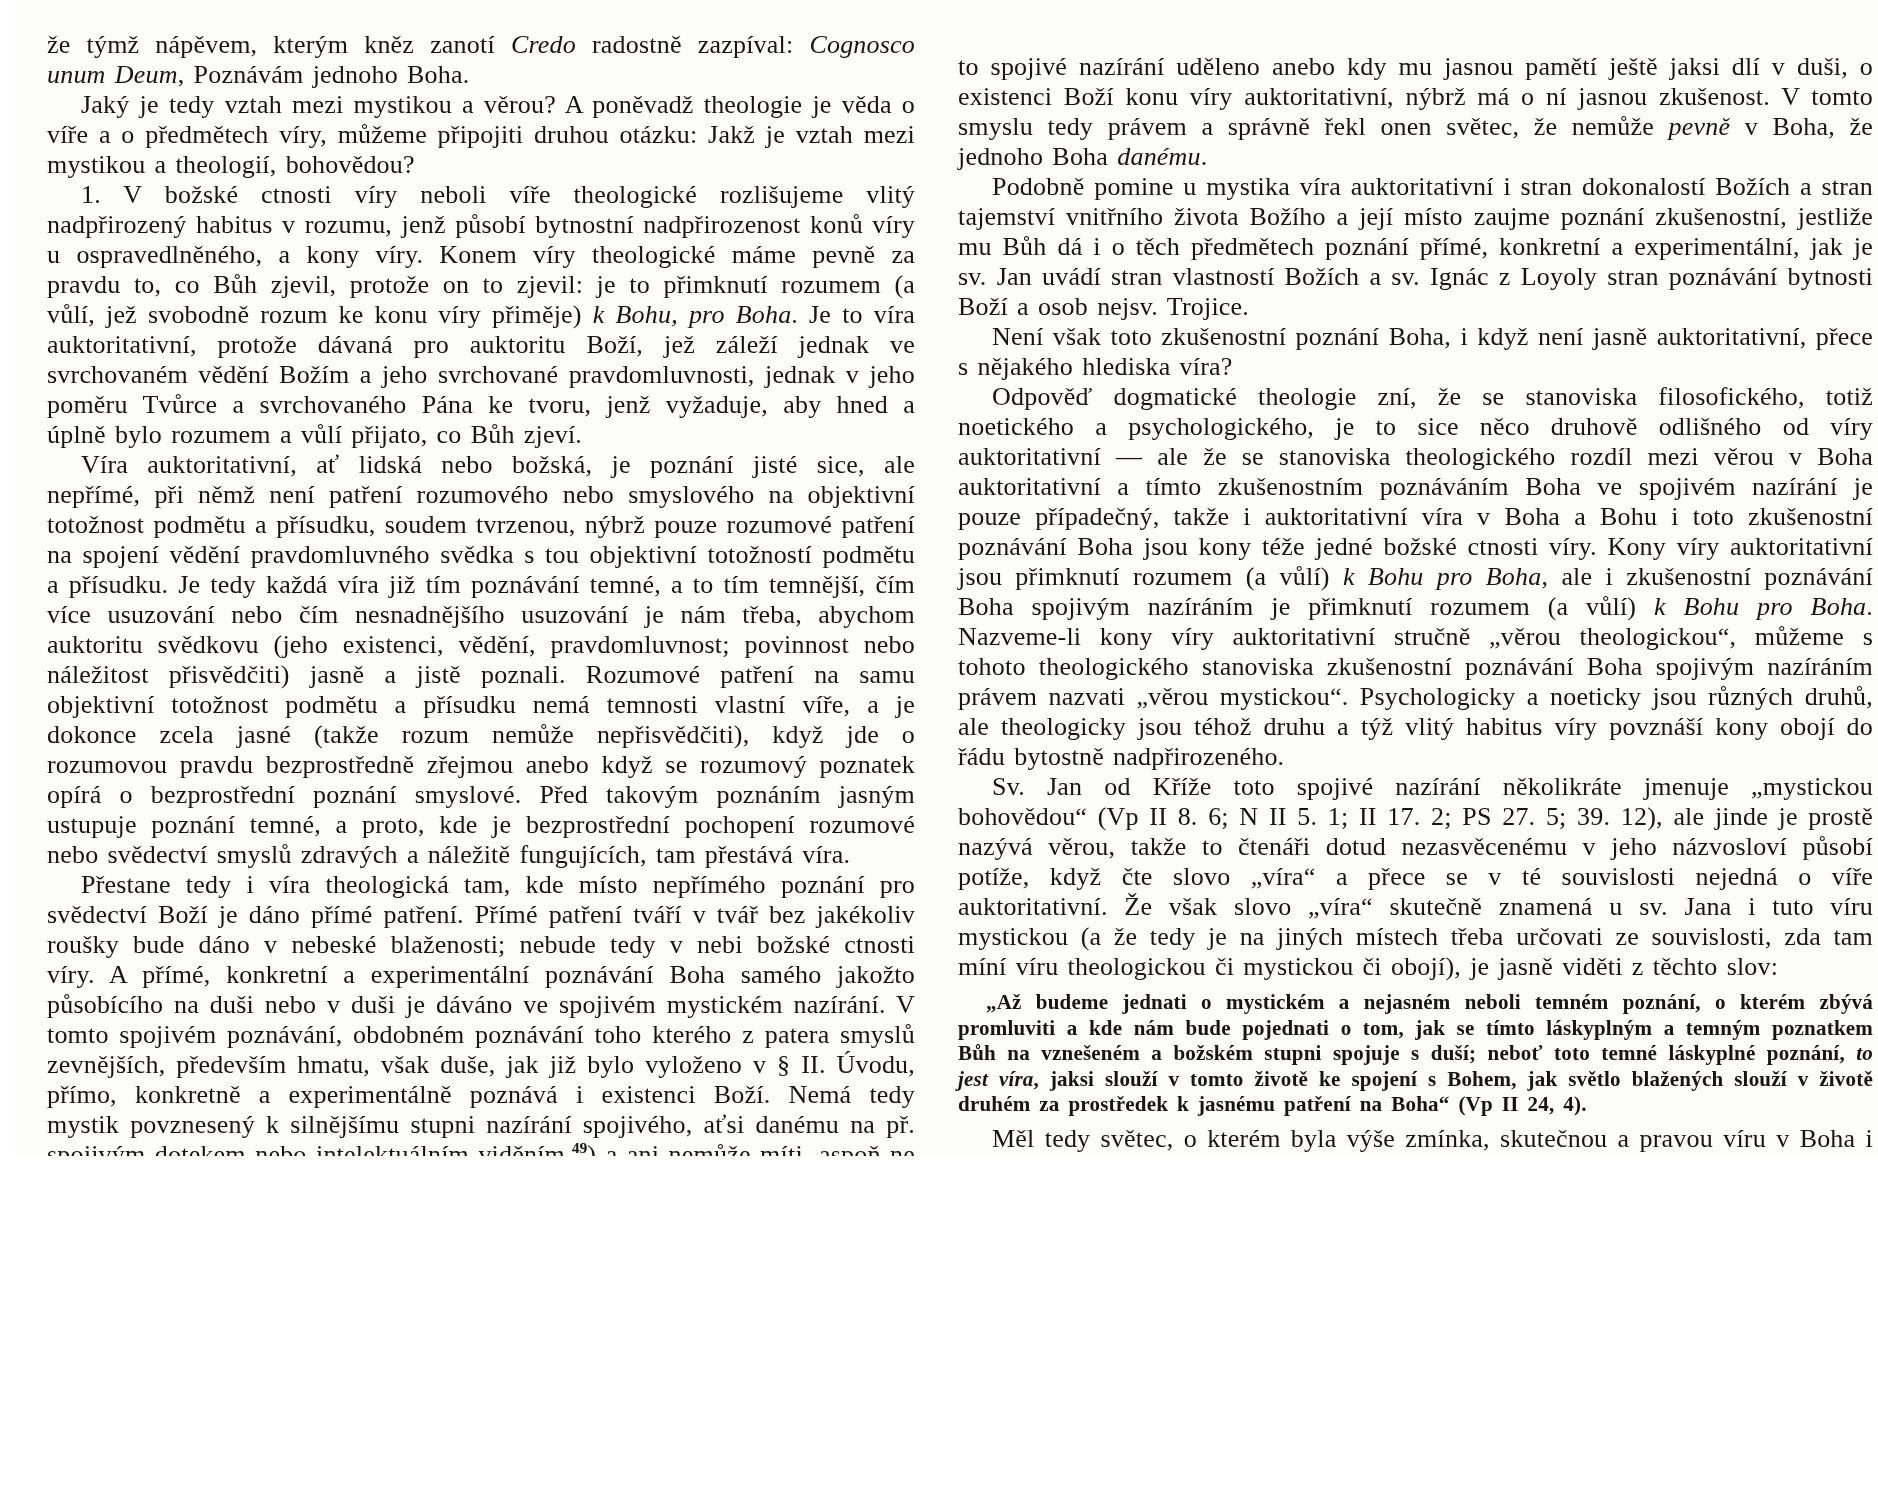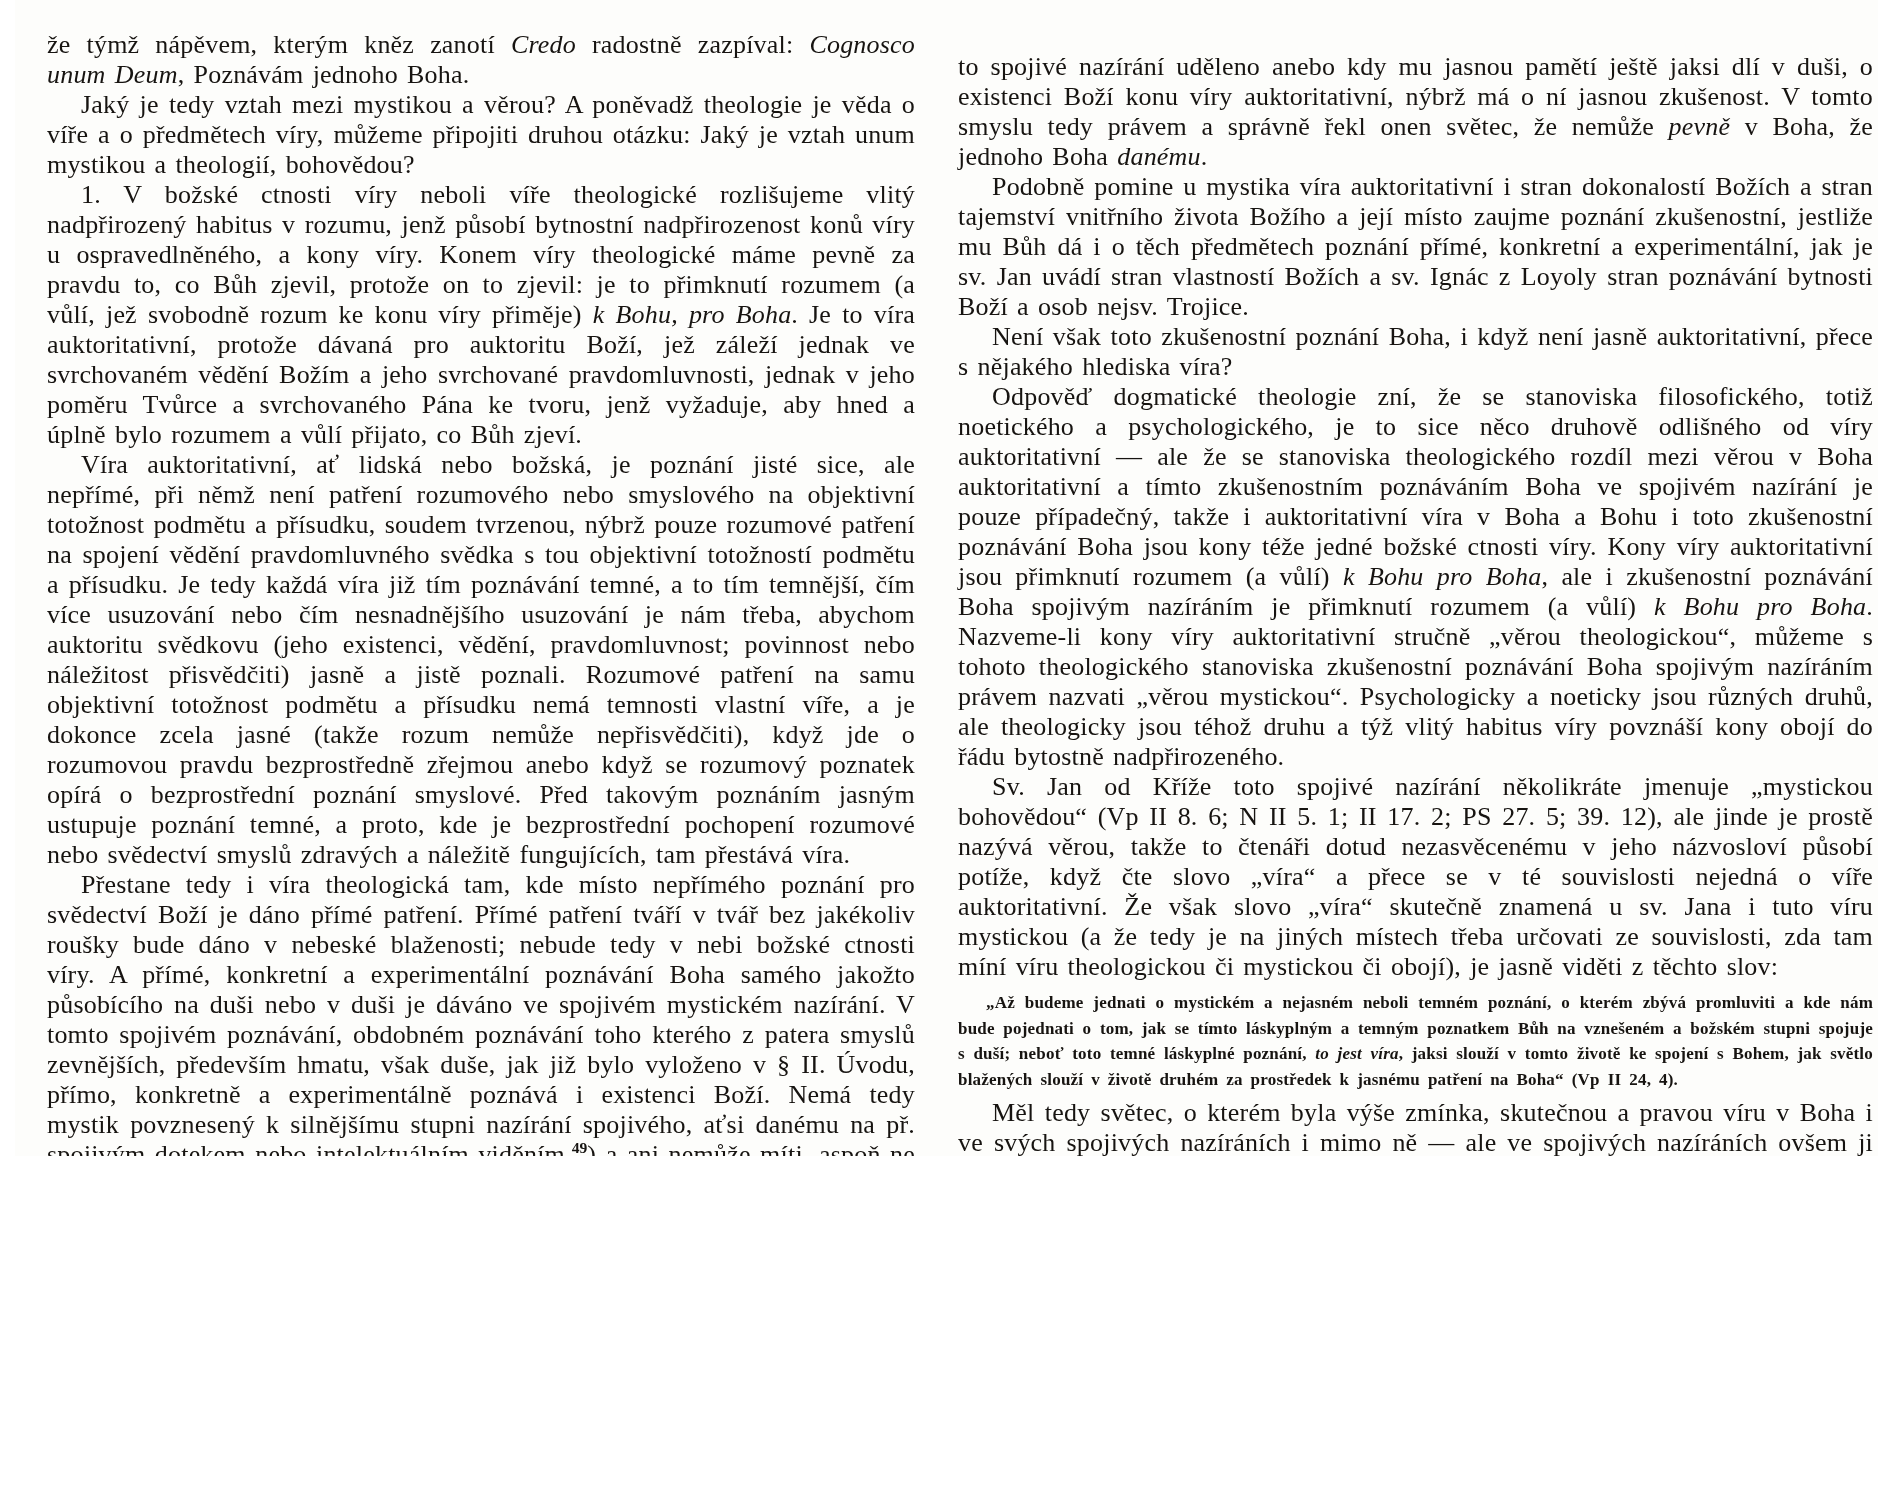--- a/index.html
+++ b/index.html
@@ -21,21 +21,21 @@
     margin: 0;
     text-align: justify;
     font-size: 26px;
     line-height: 30px;
     letter-spacing: 0.2px;
     word-spacing: 2.5px;
   }
   .page p.indent { text-indent: 34px; }
 
   .page p.quote {
-    font-size: 17px;
+    font-size: 21px;
     line-height: 25.5px;
     font-weight: bold;
     text-indent: 28px;
     word-spacing: 3.5px;
     margin-top: 8px;
     margin-bottom: 6px;
   }
   .page p.footnote {
     font-size: 20px;
     line-height: 26px;
@@ -62,21 +62,21 @@
   .pagenum-left  { left: 845px; top: 1389px; font-style: italic; }
   .pagenum-right { left: 962px; top: 1428px; }
 </style>
 </head>
 <body>
 
 <div class="spread">
   <section class="page page-left">
     <div class="text-col">
         <p class="para"><span>že týmž nápěvem, kterým kněz zanotí </span><i>Credo</i><span> radostně zazpíval: </span><i>Cognosco unum Deum</i><span>, Poznávám jednoho Boha.</span></p>
-        <p class="para indent"><span>Jaký je tedy vztah mezi mystikou a věrou? A poněvadž theologie je věda o víře a o předmětech víry, můžeme připojiti druhou otázku: Jaký je vztah unum mystikou a theologií, bohovědou?</span></p>
+        <p class="para indent"><span>Jaký je tedy vztah mezi mystikou a věrou? A poněvadž theologie je věda o víře a o předmětech víry, můžeme připojiti druhou otázku: Jakž je vztah mezi mystikou a theologií, bohovědou?</span></p>
         <p class="para indent"><span>1. V božské ctnosti víry neboli víře theologické rozlišujeme vlitý nadpřirozený habitus v rozumu, jenž působí bytnostní nadpřirozenost konů víry u ospravedlněného, a kony víry. Konem víry theologické máme pevně za pravdu to, co Bůh zjevil, protože on to zjevil: je to přimknutí rozumem (a vůlí, jež svobodně rozum ke konu víry přiměje) </span><i>k Bohu, pro Boha</i><span>. Je to víra auktoritativní, protože dávaná pro auktoritu Boží, jež záleží jednak ve svrchovaném vědění Božím a jeho svrchované pravdomluvnosti, jednak v jeho poměru Tvůrce a svrchovaného Pána ke tvoru, jenž vyžaduje, aby hned a úplně bylo rozumem a vůlí přijato, co Bůh zjeví.</span></p>
         <p class="para indent"><span>Víra auktoritativní, ať lidská nebo božská, je poznání jisté sice, ale nepřímé, při němž není patření rozumového nebo smyslového na objektivní totožnost podmětu a přísudku, soudem tvrzenou, nýbrž pouze rozumové patření na spojení vědění pravdomluvného svědka s tou objektivní totožností podmětu a přísudku. Je tedy každá víra již tím poznávání temné, a to tím temnější, čím více usuzování nebo čím nesnadnějšího usuzování je nám třeba, abychom auktoritu svědkovu (jeho existenci, vědění, pravdomluvnost; povinnost nebo náležitost přisvědčiti) jasně a jistě poznali. Rozumové patření na samu objektivní totožnost podmětu a přísudku nemá temnosti vlastní víře, a je dokonce zcela jasné (takže rozum nemůže nepřisvědčiti), když jde o rozumovou pravdu bezprostředně zřejmou anebo když se rozumový poznatek opírá o bezprostřední poznání smyslové. Před takovým poznáním jasným ustupuje poznání temné, a proto, kde je bezprostřední pochopení rozumové nebo svědectví smyslů zdravých a náležitě fungujících, tam přestává víra.</span></p>
         <p class="para indent"><span>Přestane tedy i víra theologická tam, kde místo nepřímého poznání pro svědectví Boží je dáno přímé patření. Přímé patření tváří v tvář bez jakékoliv roušky bude dáno v nebeské blaženosti; nebude tedy v nebi božské ctnosti víry. A přímé, konkretní a experimentální poznávání Boha samého jakožto působícího na duši nebo v duši je dáváno ve spojivém mystickém nazírání. V tomto spojivém poznávání, obdobném poznávání toho kterého z patera smyslů zevnějších, především hmatu, však duše, jak již bylo vyloženo v § II. Úvodu, přímo, konkretně a experimentálně poznává i existenci Boží. Nemá tedy mystik povznesený k silnějšímu stupni nazírání spojivého, aťsi danému na př. spojivým dotekem nebo intelektuálním viděním,</span><sup>49</sup><span>) a ani nemůže míti, aspoň ne ve chvílích, kdy je mu</span></p>
         <div class="footnote-sep"></div>
         <p class="footnote"><sup>49</sup><span>) O intelektuálních viděních Boha nebo nejsv. Trojice to praví sv. Terezie od Ježíše ve svých Mercedes (Milostech) 47, 54, 56 (BMC 2, 75, 78, 79).</span></p>
       </div>
   </section>
 
   <section class="page page-right">
     <div class="text-col">

